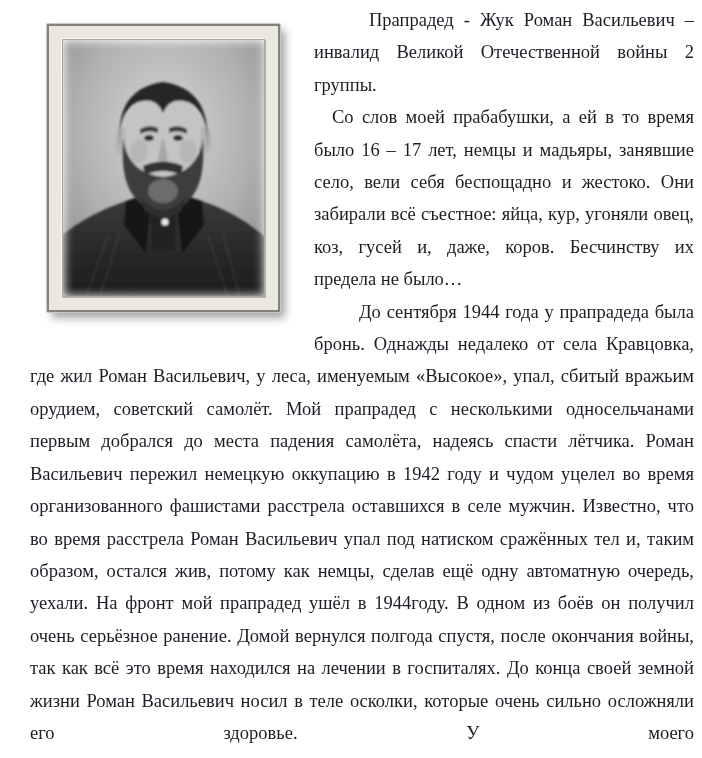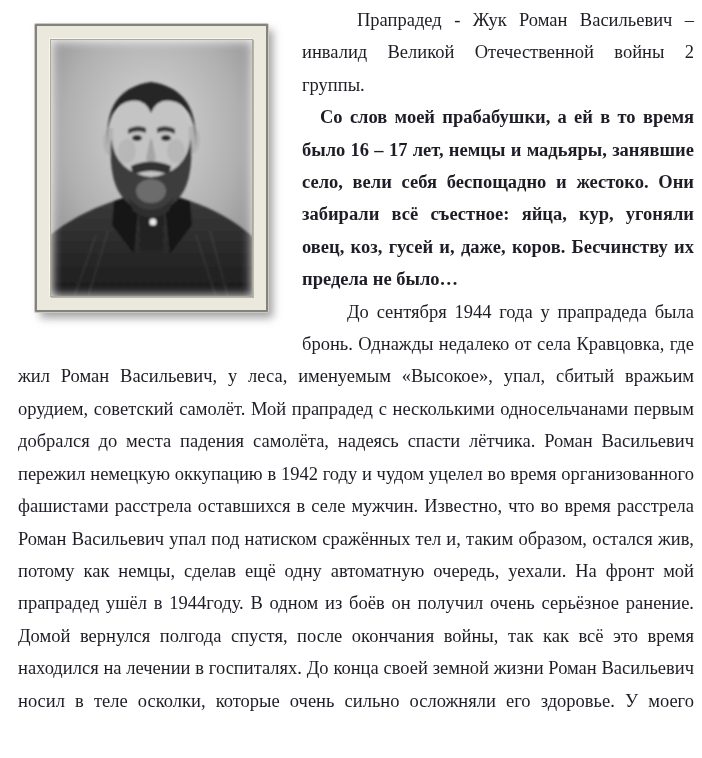--- a/index.html
+++ b/index.html
@@ -7,33 +7,33 @@
     padding: 0;
     width: 702px;
     height: 758px;
     overflow: hidden;
     background: #ffffff;
   }
   .page {
     box-sizing: border-box;
     width: 702px;
     height: 758px;
-    padding: 4px 8px 0 18px;
+    padding: 4px 8px 0 30px;
     font-family: "Liberation Serif", "DejaVu Serif", serif;
     font-size: 18.5px;
     line-height: 32.4px;
     color: #1d1d26;
     background: #ffffff;
   }
   .para {
     margin: 0;
     text-align: justify;
   }
   .para.p1 { text-indent: 55px; }
-  .para.p2 { text-indent: 18px; font-weight: bold; }
+  .para.p2 { text-indent: 18px; }
   .para.p3 { text-indent: 45px; text-align-last: justify; }
 
   
   .photo-float {
     float: left;
     width: 284px;
     height: 348px;
   }
   .frame {
     box-sizing: content-box;

